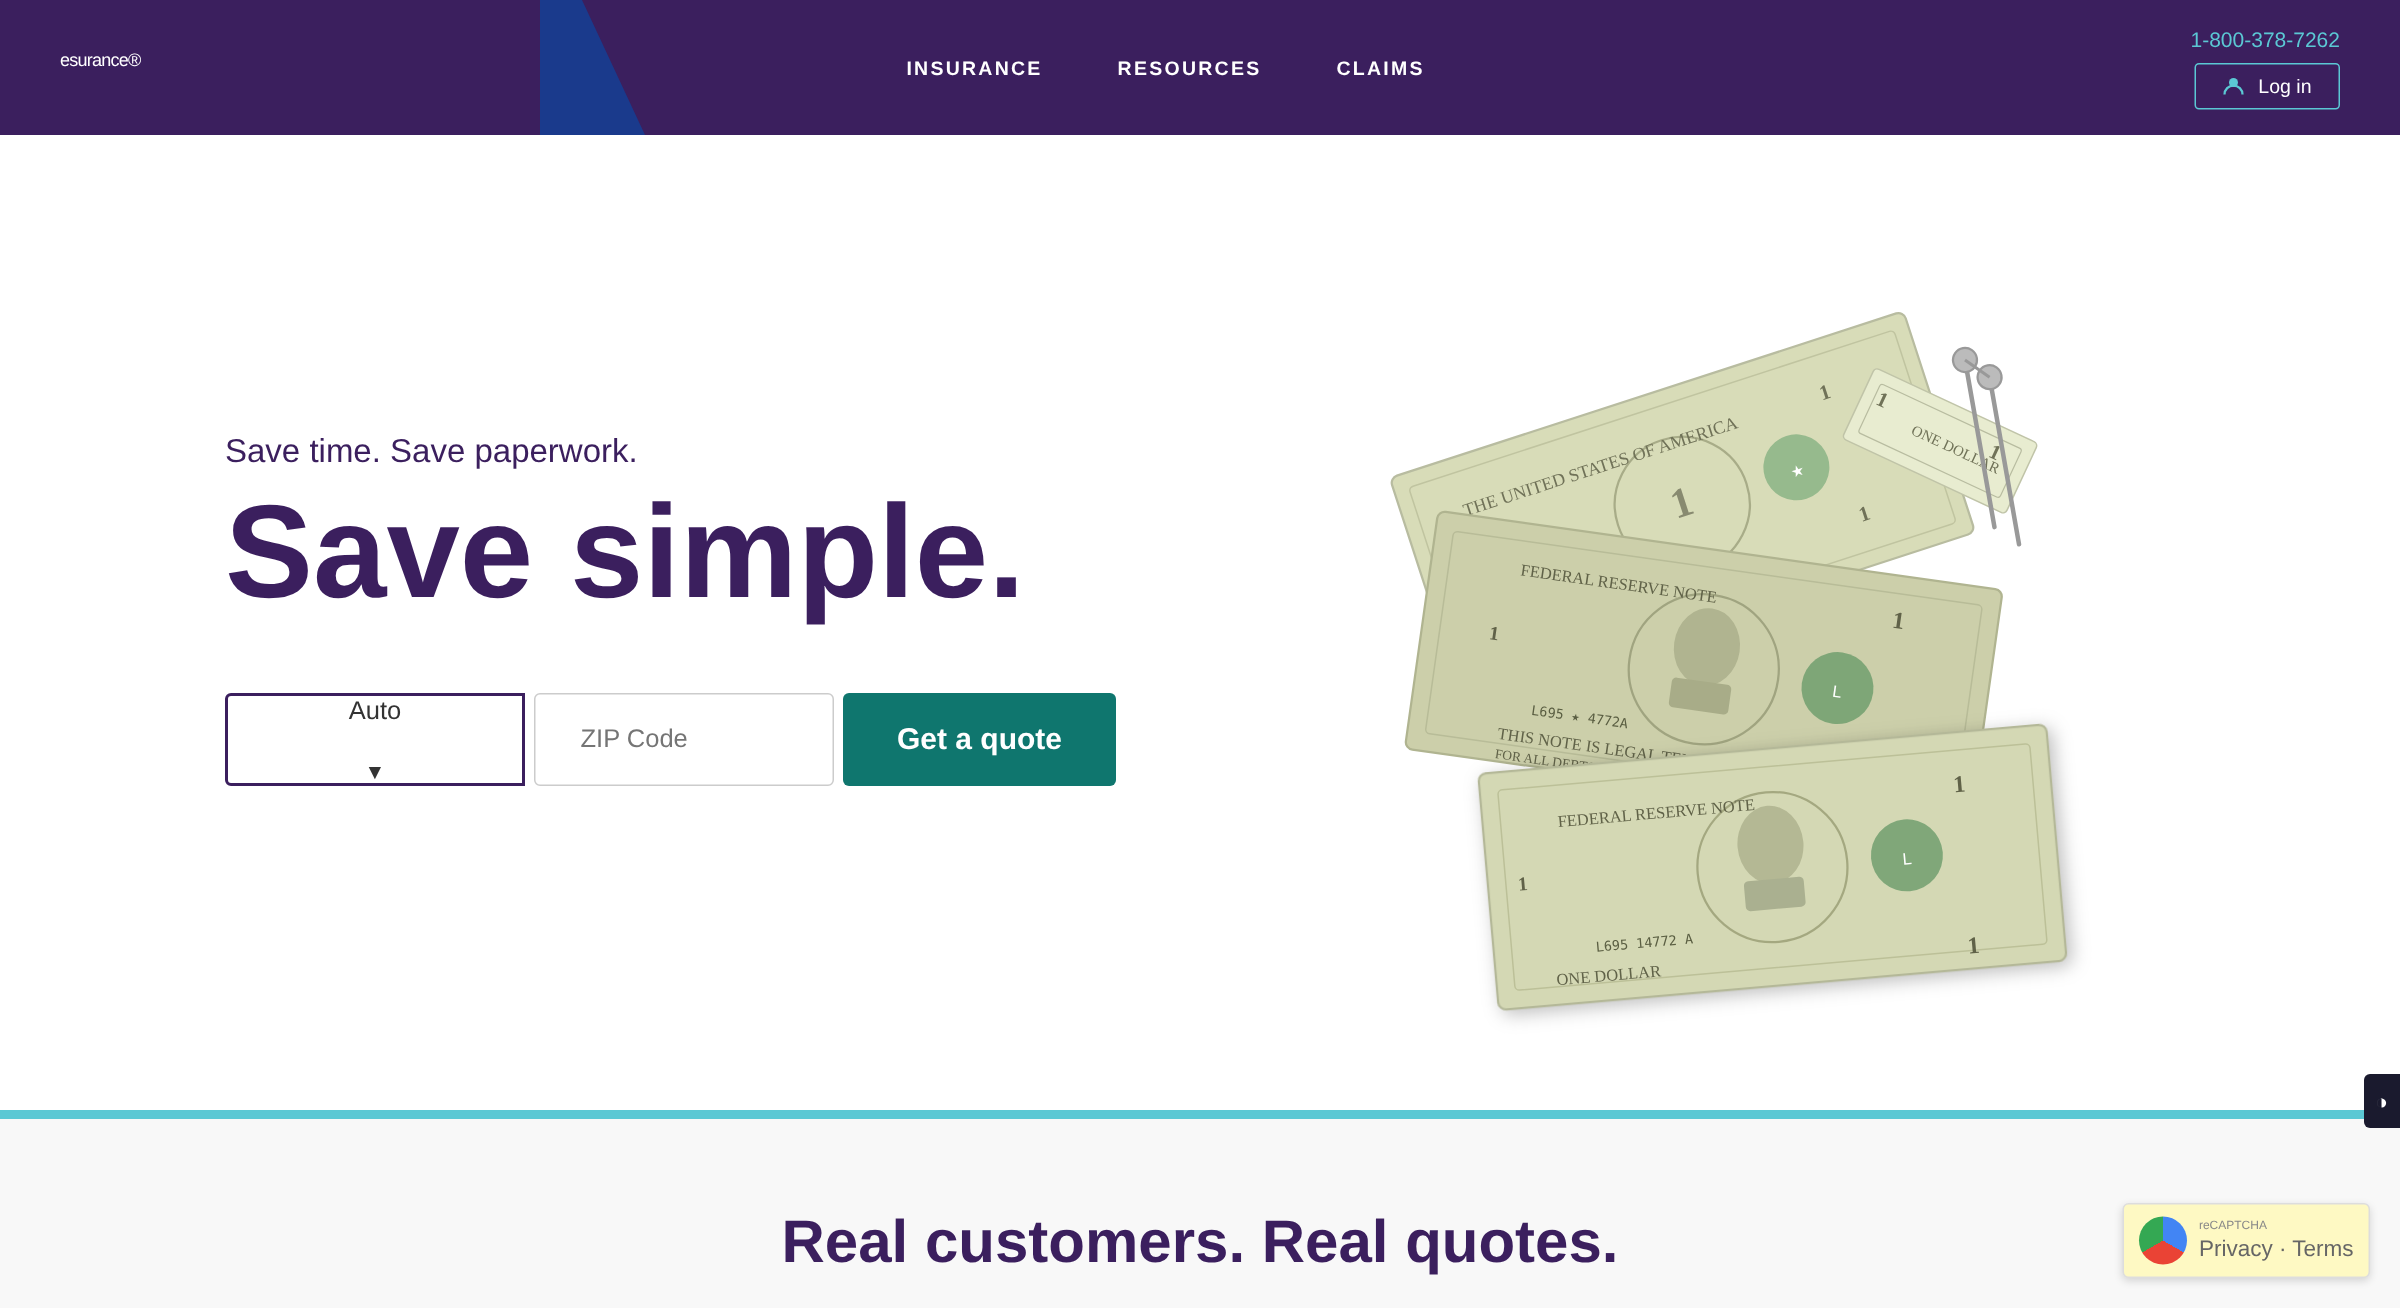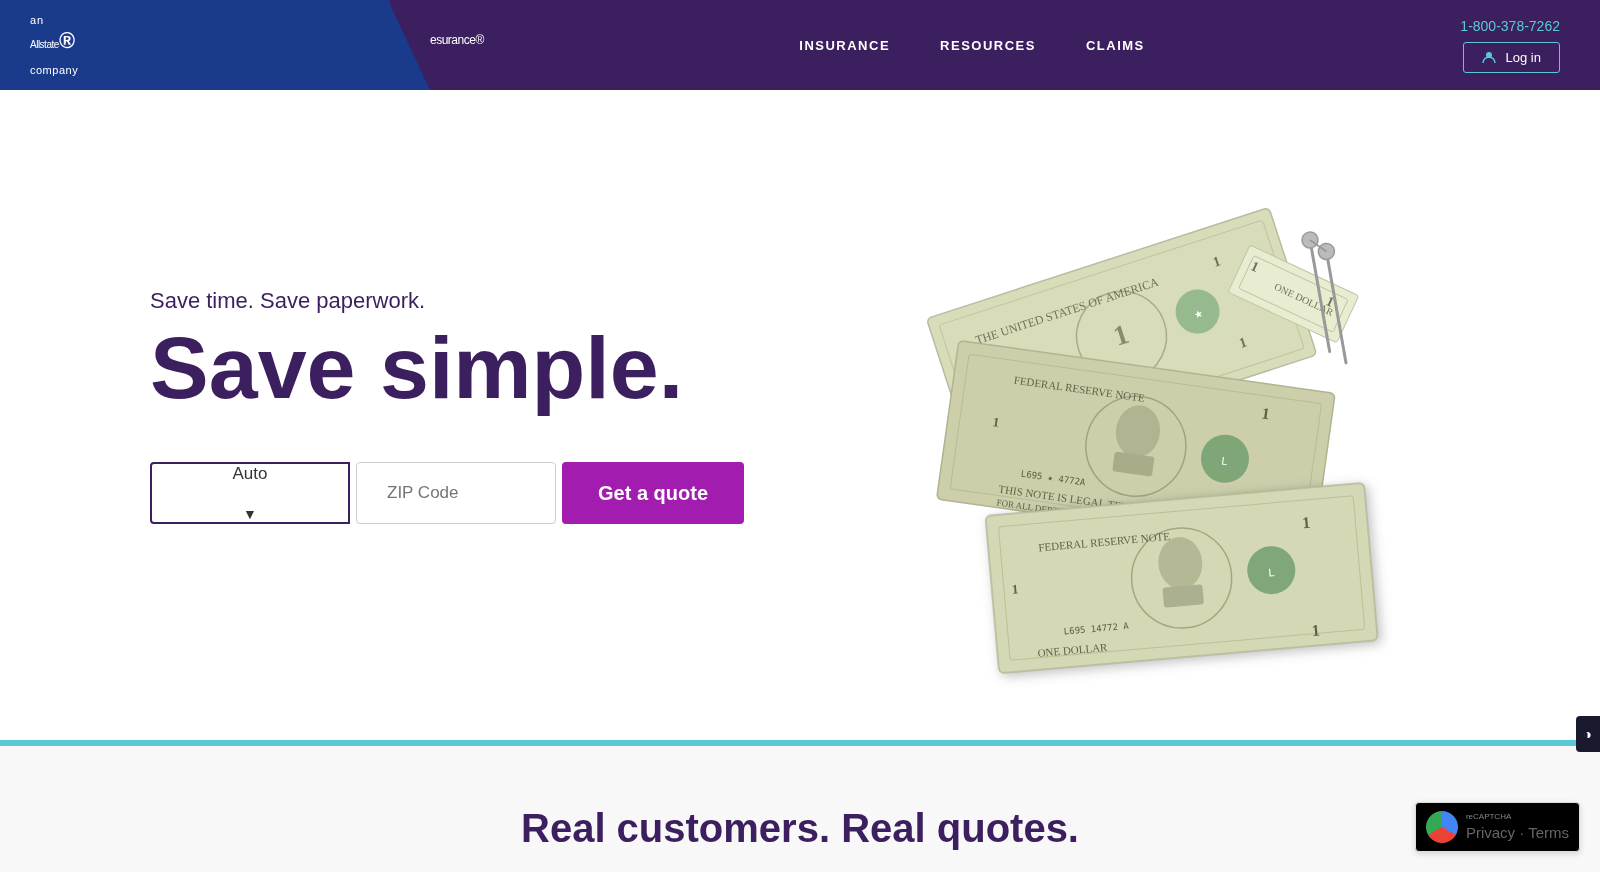--- a/index.html
+++ b/index.html
@@ -175,21 +175,21 @@
       border-radius: 4px;
       padding: 0 30px;
       font-size: 17px;
       color: #aaa;
       width: 200px;
       height: 62px;
       margin-right: 6px;
       outline: none;
     }
     .quote-btn {
-      background: #a21caf;
+      background: #0f766e;
       color: #fff;
       border: none;
       border-radius: 4px;
       padding: 0 36px;
       font-size: 20px;
       font-weight: 600;
       cursor: pointer;
       height: 62px;
       white-space: nowrap;
     }
@@ -251,21 +251,21 @@
     }
     .a11y-icon {
       font-size: 14px;
     }
 
     
     .recaptcha-badge {
       position: fixed;
       bottom: 20px;
       right: 20px;
-      background: #000000;
+      background: #fef9c3;
       border: 1px solid #ddd;
       border-radius: 4px;
       padding: 8px 10px;
       font-size: 10px;
       color: #555;
       z-index: 999;
       box-shadow: 0 2px 6px rgba(0,0,0,0.15);
     }
     .recaptcha-inner {
       display: flex;
@@ -294,29 +294,20 @@
       height: 90px;
       background: #1a3a8c;
       clip-path: polygon(0 0, 40% 0, 100% 100%, 0 100%);
       z-index: 2;
     }
   </style>
 </head>
 <body>
 
 <header class="header">
-  <div class="header-left">
-    <div class="allstate-logo">
-      <span class="allstate-an">an</span>
-      <span class="allstate-brand">
-        <span>Allstate</span><sup>®</sup>
-      </span>
-      <span class="allstate-company">company</span>
-    </div>
-  </div>
   <div class="header-divider"></div>
   <div class="header-right">
     <div class="esurance-logo">
       <span>esurance</span><sup style="font-size:12px;">®</sup>
     </div>
     <nav class="nav">
       <a class="nav-item">INSURANCE</a>
       <a class="nav-item">RESOURCES</a>
       <a class="nav-item">CLAIMS</a>
     </nav>

